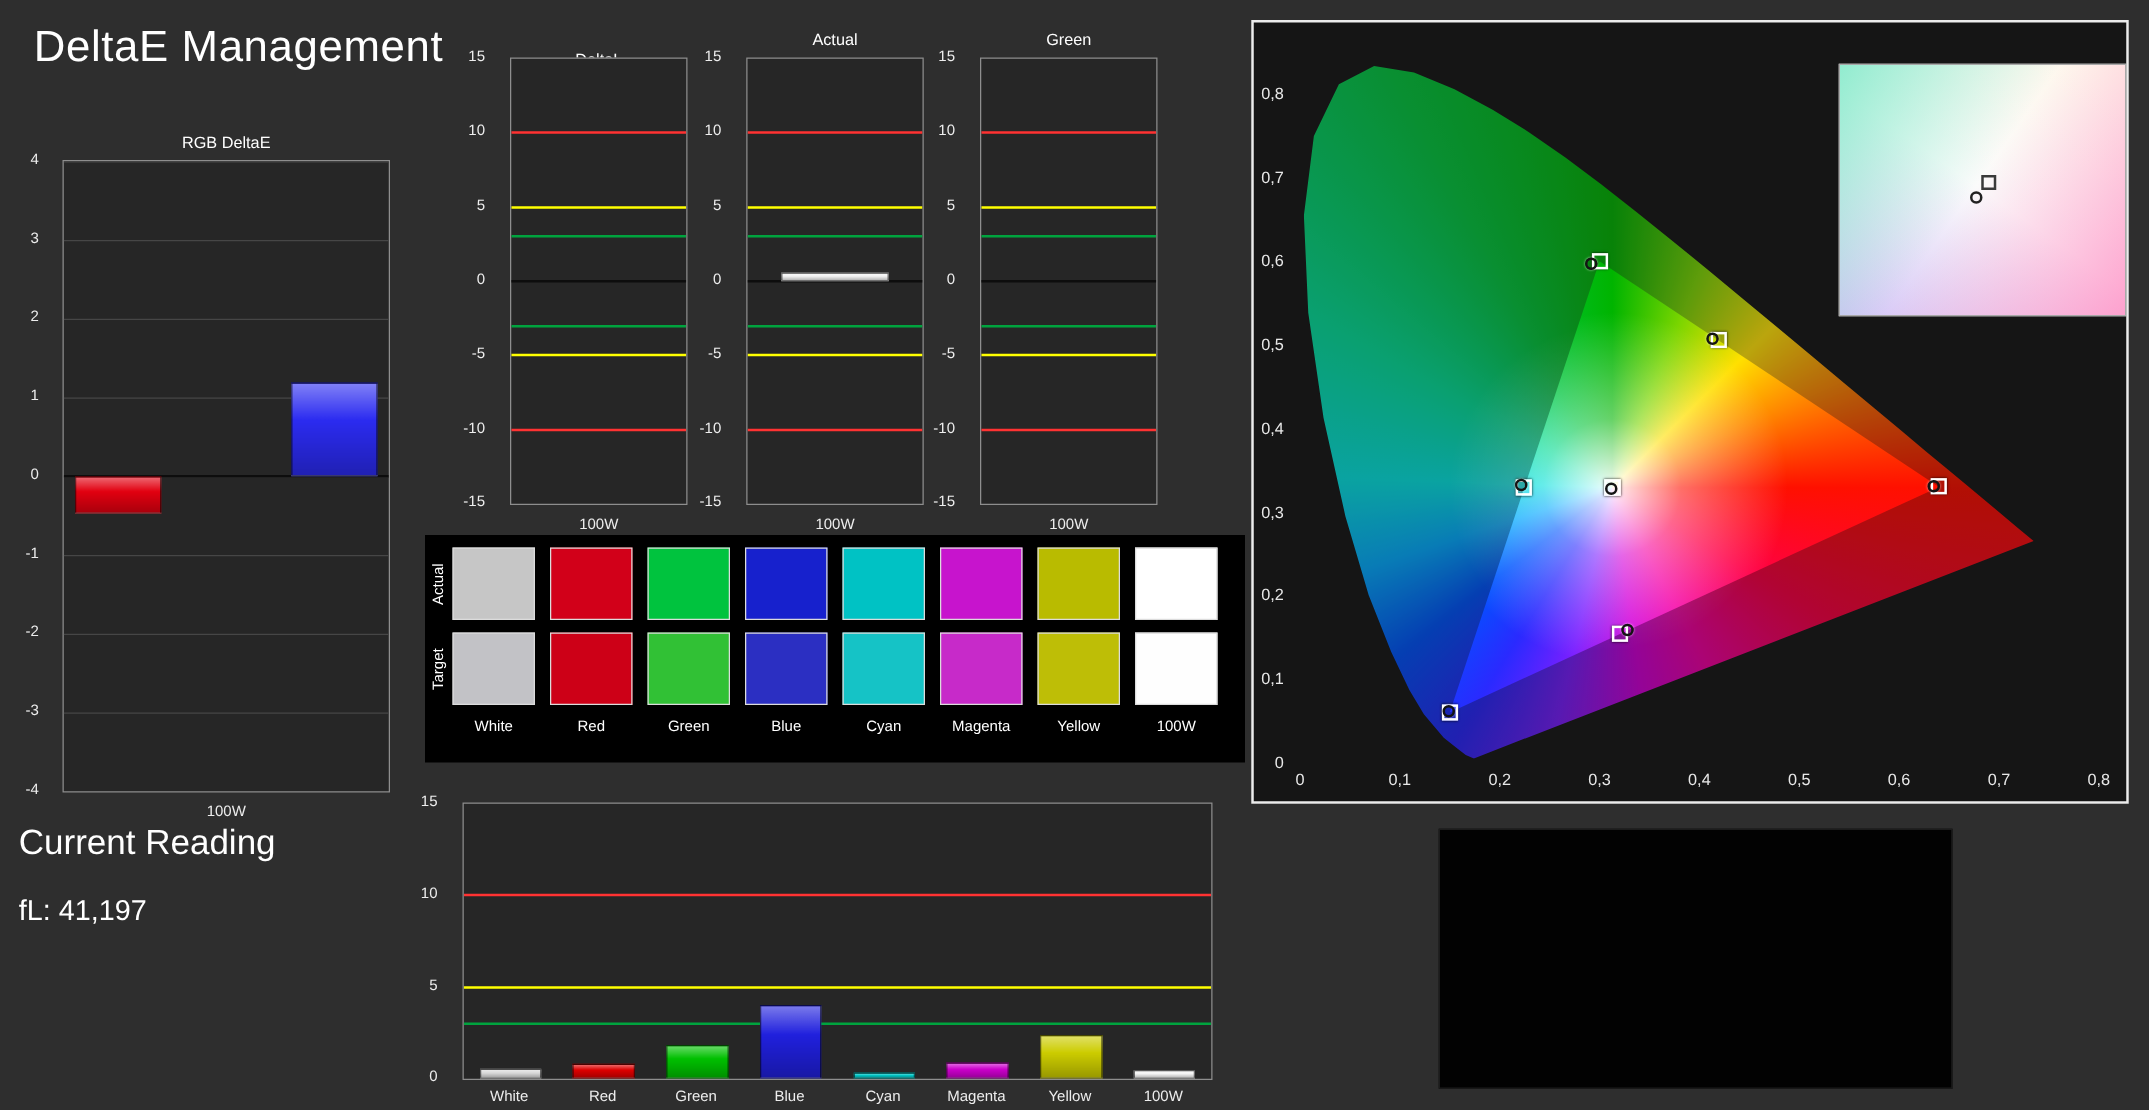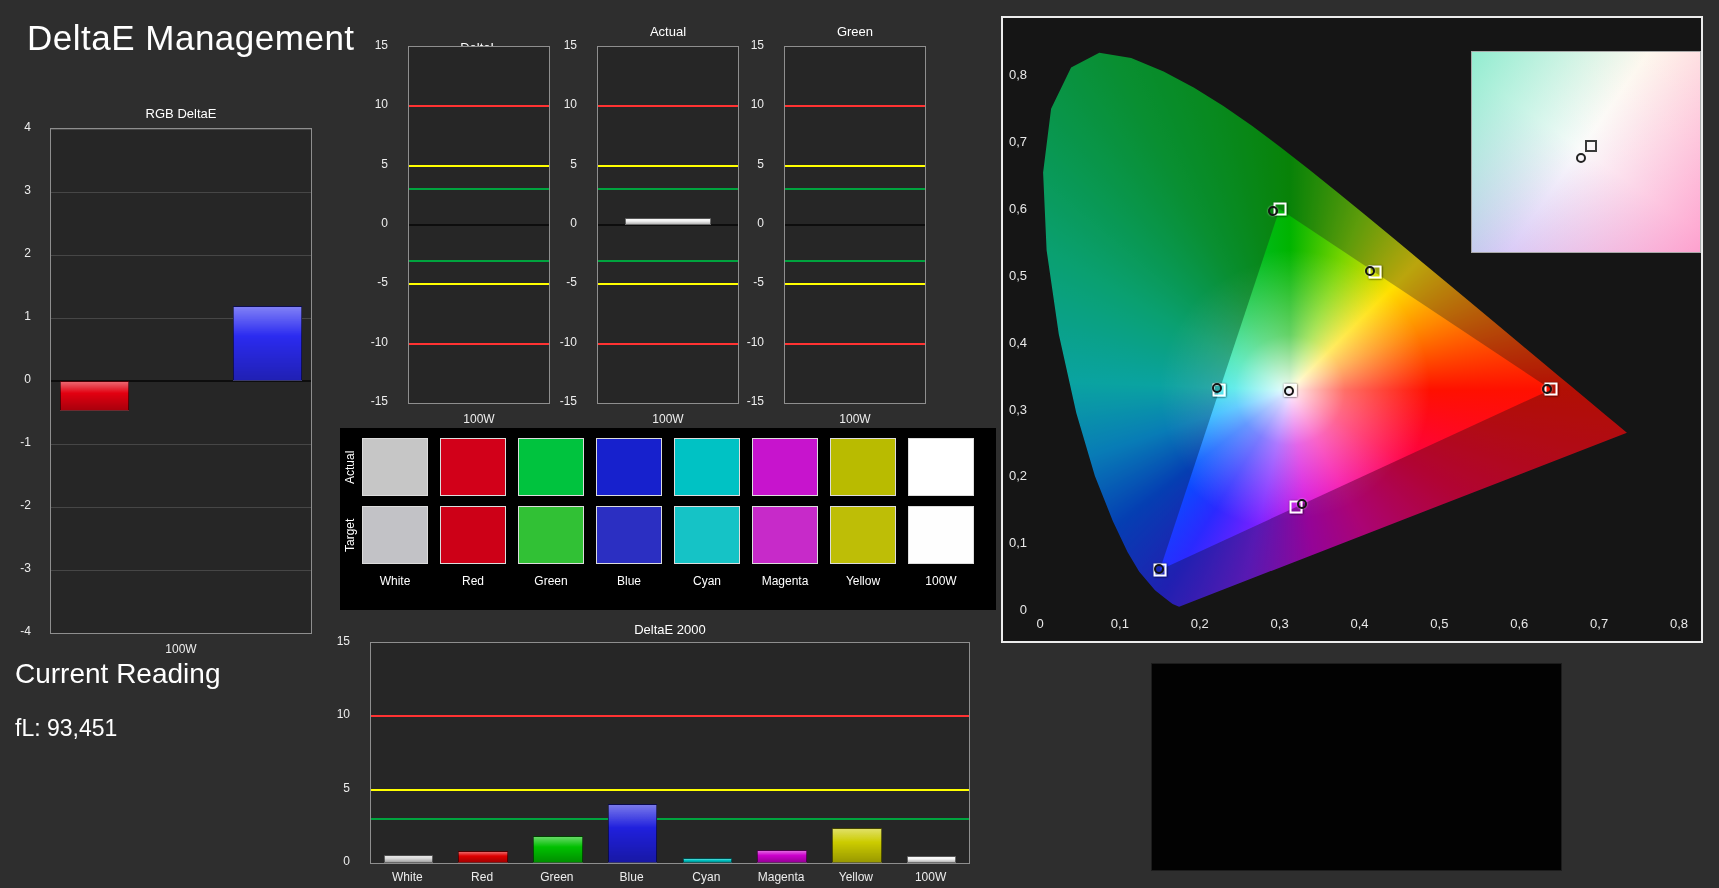--- a/index.html
+++ b/index.html
@@ -192,21 +192,20 @@
         <span class="">Green</span>
         <span class="">Blue</span>
         <span class="">Cyan</span>
         <span class="">Magenta</span>
         <span class="">Yellow</span>
         <span class="">100W</span>
       </div>
   </section>
 
   <section class="chart" style="left:330px;top:618px;width:660px;height:270px">
-    <div class="chart-title" style="left:40px;top:4px;width:600px">DeltaE 2000</div>
     <div class="ylabels" style="left:0;top:24px;width:36px;height:222px">
         <div class="ytick" style="top: -8px;">15</div>
         <div class="ytick" style="top: 65.3333px;">10</div>
         <div class="ytick" style="top: 138.667px;">5</div>
         <div class="ytick" style="top: 212px;">0</div>
       </div>
     <div class="plot" style="left:40px;top:24px;width:600px;height:222px">
         <div class="refline" style="top: 72.3333px; background: rgb(255, 50, 50);"></div>
         <div class="refline" style="top: 145.667px; background: rgb(255, 255, 0);"></div>
         <div class="refline" style="top: 175px; background: rgb(0, 163, 62);"></div>
@@ -226,21 +225,21 @@
         <span class="" style="left: 261.625px;">Blue</span>
         <span class="" style="left: 336.375px;">Cyan</span>
         <span class="" style="left: 411.125px;">Magenta</span>
         <span class="" style="left: 485.875px;">Yellow</span>
         <span class="" style="left: 560.625px;">100W</span>
       </div>
   </section>
 
   <div class="reading-head">Current Reading</div>
   <div class="reading-lines">
-    <div>fL: 93,451</div>
+    <div>fL: 41,197</div>
   </div>
 
   <section id="cie">
     <div class="cie-yticks">
         <span class="" style="top: 550px;">0</span>
         <span class="" style="top: 483.174px;">0,1</span>
         <span class="" style="top: 416.347px;">0,2</span>
         <span class="" style="top: 349.521px;">0,3</span>
         <span class="" style="top: 282.695px;">0,4</span>
         <span class="" style="top: 215.868px;">0,5</span>

